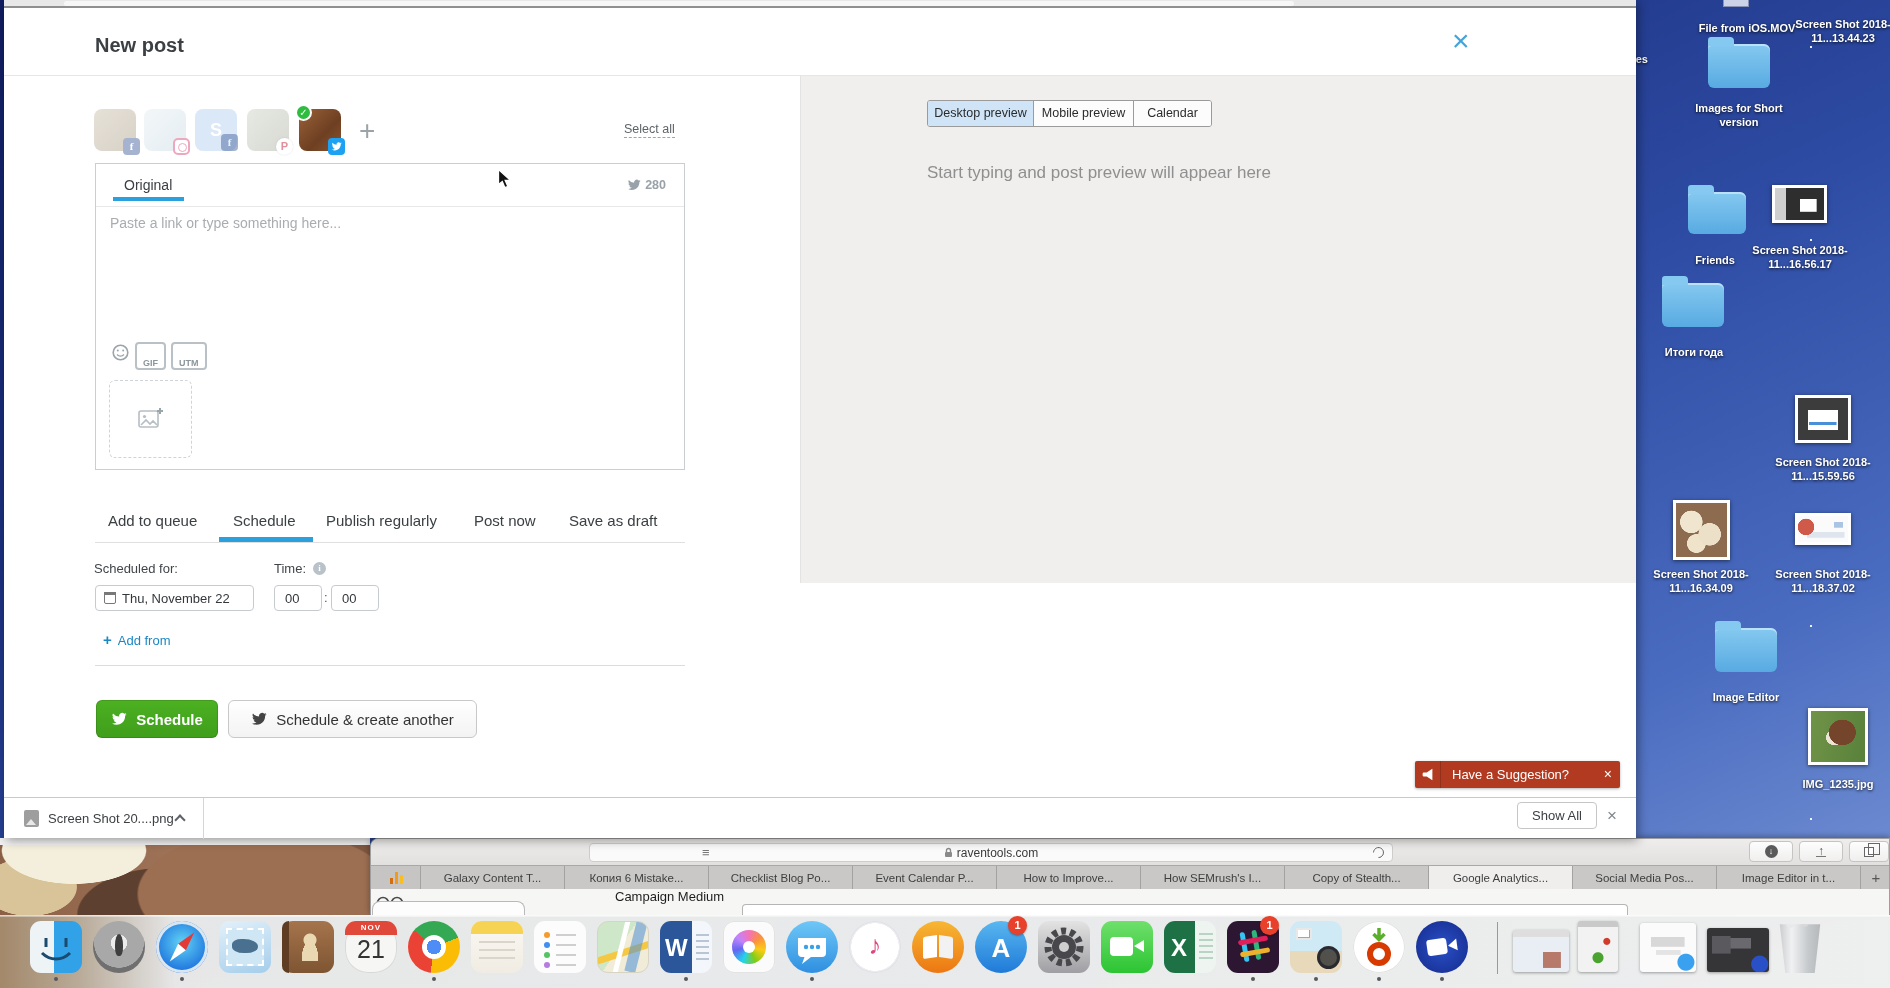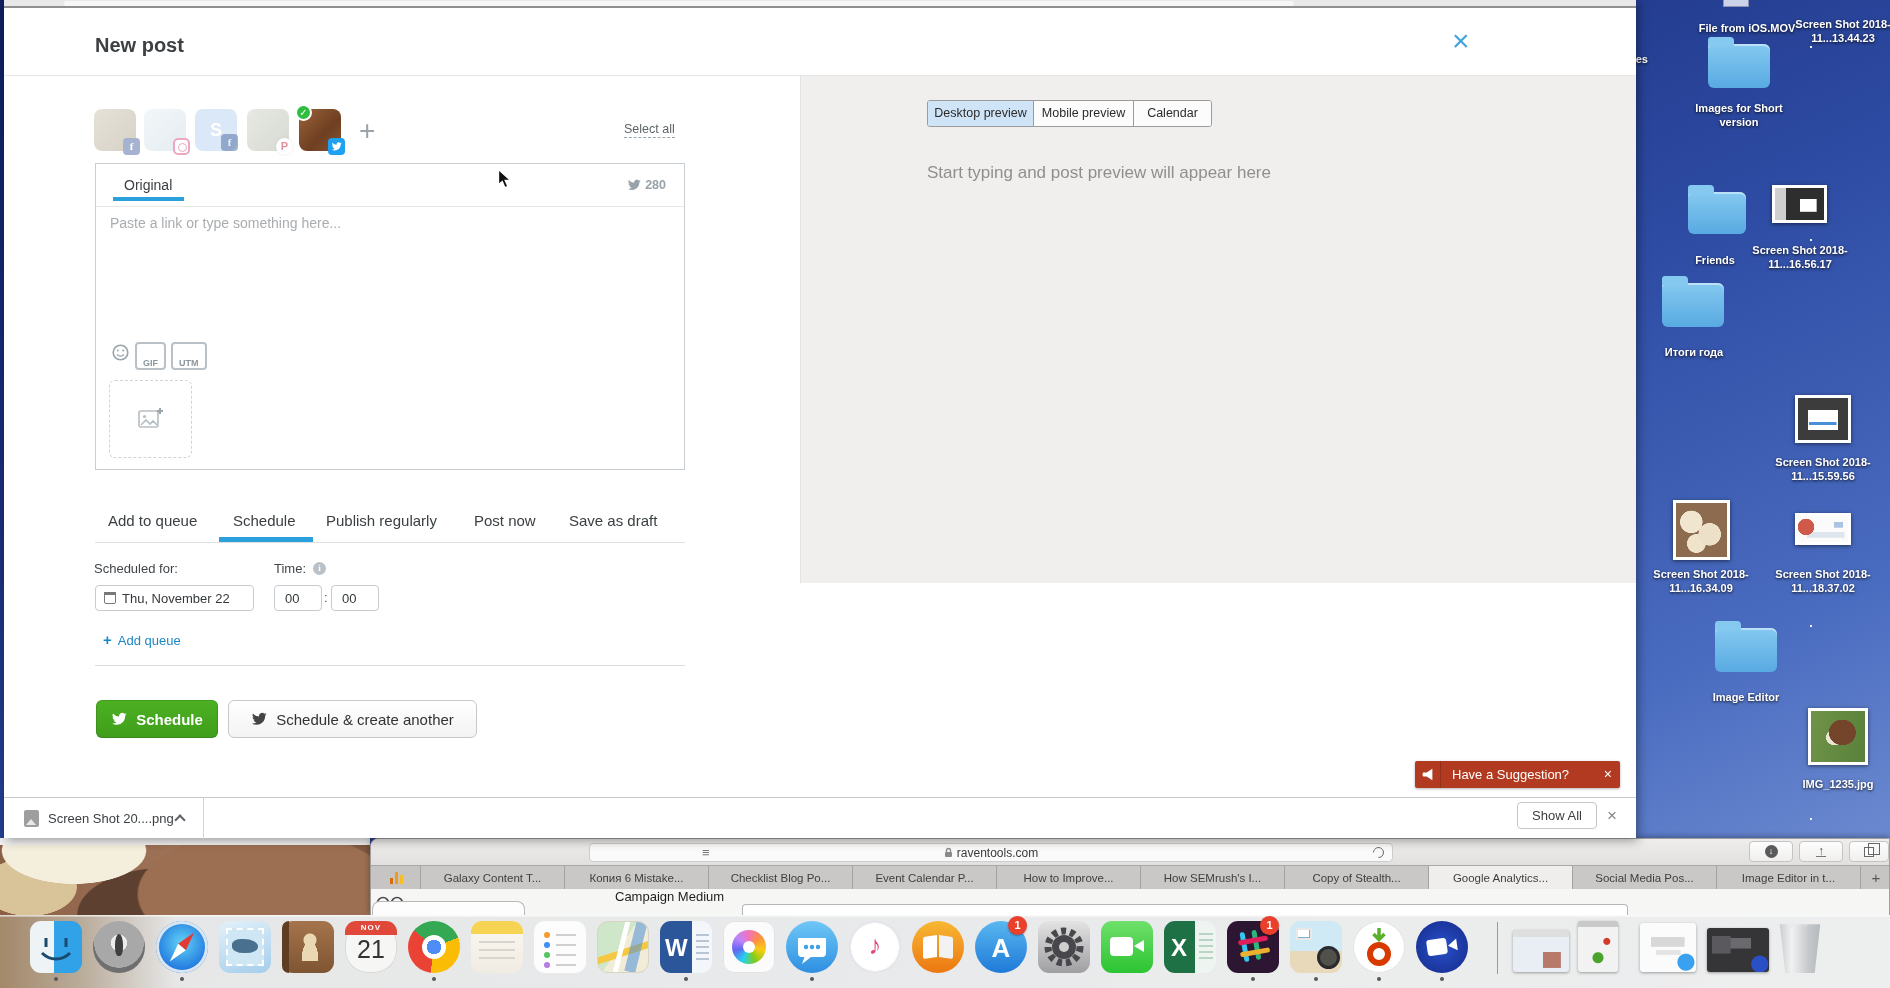--- a/index.html
+++ b/index.html
@@ -380,21 +380,21 @@
     <span class="form-label" style="left:90px;">Scheduled for:</span>
     <span class="form-label" style="left:270px;">Time:</span>
     <span id="info-icon">i</span>
     <div class="inp" id="date-input">
       <span class="cal-ic"></span>
       <span class="dtxt">Thu, November 22</span>
     </div>
     <div class="inp" id="time-hh">00</div>
     <span id="time-colon">:</span>
     <div class="inp" id="time-mm">00</div>
-    <span id="add-time"><b>+</b><span>Add queue</span></span>
+    <span id="add-time"><b>+</b><span>Add from</span></span>
     <div id="form-divider"></div>
 
     <div class="act-btn" id="btn-schedule">
       <svg width="16" height="16" viewBox="0 0 24 24">
           <path fill="#fff" d="M23.4 4.8c-.8.4-1.7.7-2.6.8a4.6 4.6 0 0 0 2-2.5c-.9.5-1.9.9-2.9 1.1a4.5 4.5 0 0 0-7.7 4.1A12.8 12.8 0 0 1 3 3.6a4.5 4.5 0 0 0 1.4 6 4.4 4.4 0 0 1-2-.5v.1a4.5 4.5 0 0 0 3.6 4.4 4.6 4.6 0 0 1-2 .1 4.5 4.5 0 0 0 4.2 3.1A9 9 0 0 1 1.5 18.6a12.7 12.7 0 0 0 6.9 2c8.3 0 12.8-6.9 12.8-12.8v-.6a9 9 0 0 0 2.2-2.4z"></path>
         </svg>
       <span>Schedule</span>
     </div>
     <div class="act-btn" id="btn-schedule-create">
       <svg width="16" height="16" viewBox="0 0 24 24">

